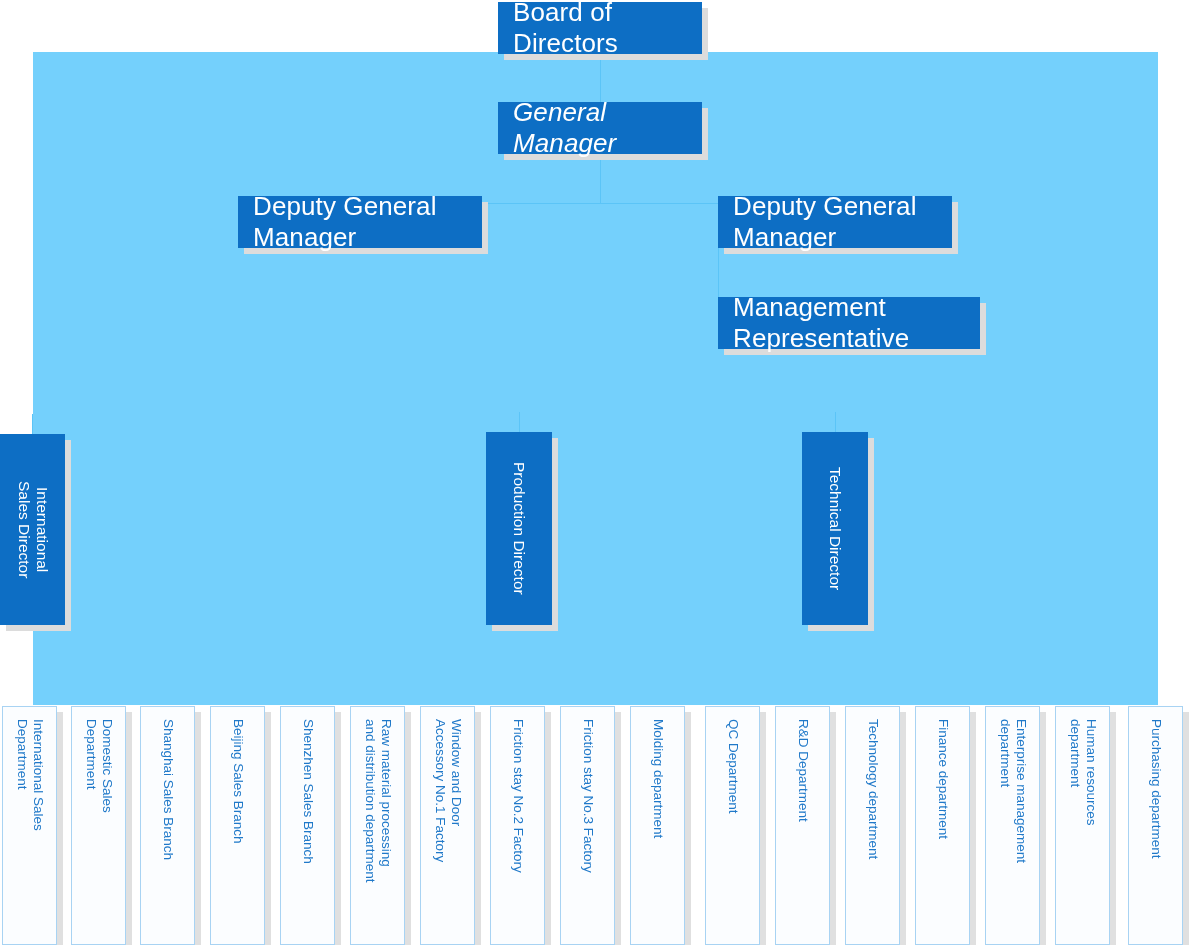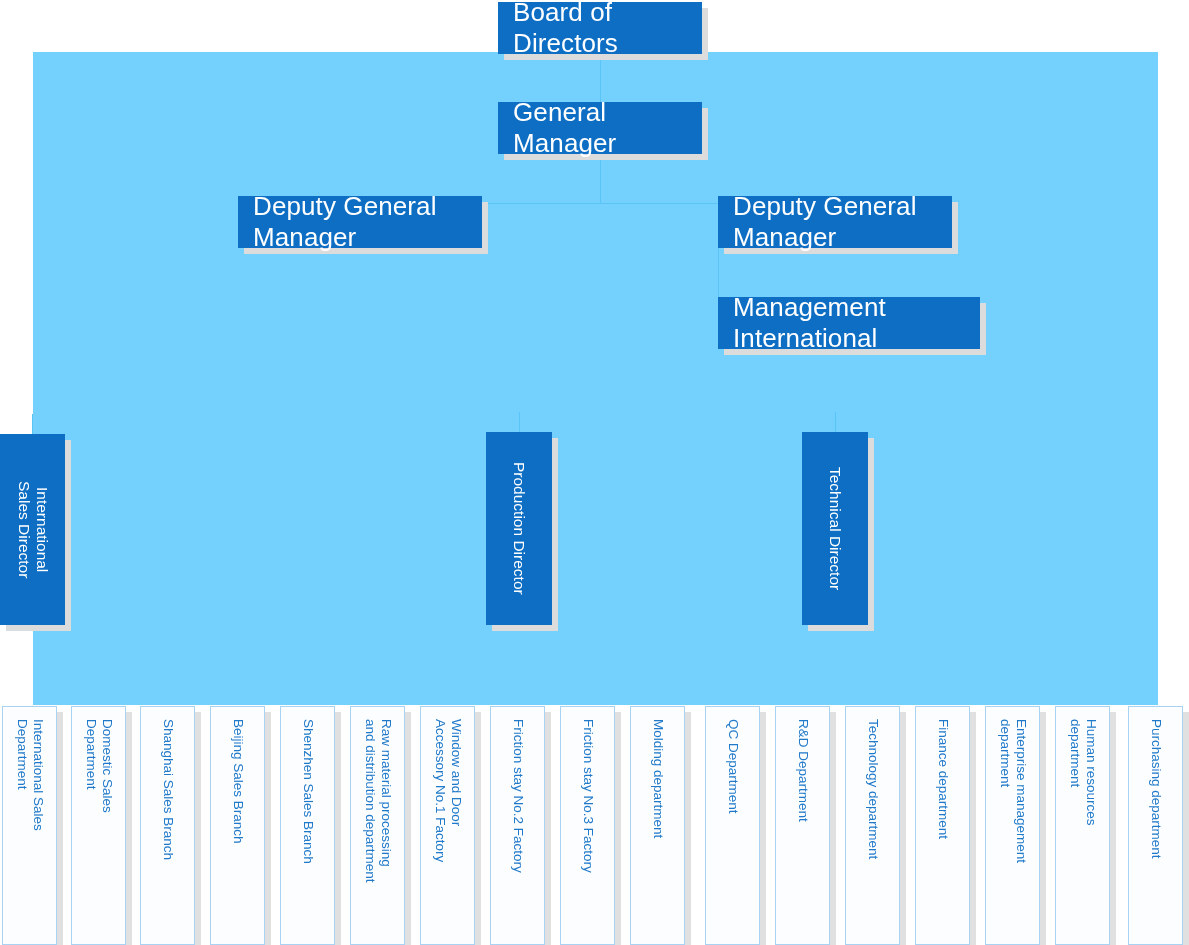--- a/index.html
+++ b/index.html
@@ -100,34 +100,34 @@
   <div class="conn v" style="left:840px; top:203px; height:16px;"></div>
   <div class="conn v" style="left:718px; top:248px; height:52px;"></div>
   <div class="conn v" style="left:519px; top:412px; height:22px;"></div>
   <div class="conn v" style="left:835px; top:412px; height:22px;"></div>
   <div class="conn v" style="left:32px;  top:414px; height:22px;"></div>
 
   <div class="box h-box" style="left:498px; top:2px; width:204px; height:52px;">
     <span>Board of Directors</span>
   </div>
 
-  <div class="box h-box" style="left:498px; top:102px; width:204px; height:52px;">
+  <div class="box h-box" style="left:498px; top:102px; width:204px; height:52px;font-style:italic;">
     <span>General Manager</span>
   </div>
 
   <div class="box h-box" style="left:238px; top:196px; width:244px; height:52px;">
     <span>Deputy General Manager</span>
   </div>
 
   <div class="box h-box" style="left:718px; top:196px; width:234px; height:52px;">
     <span>Deputy General Manager</span>
   </div>
 
   <div class="box h-box" style="left:718px; top:297px; width:262px; height:52px;">
-    <span>Management International</span>
+    <span>Management Representative</span>
   </div>
 
   <div class="box v-box" style="left:0px; top:434px; width:65px; height:191px;">
     <span class="v-label">International
 Sales Director</span>
   </div>
 
   <div class="box v-box" style="left:486px; top:432px; width:66px; height:193px;">
     <span class="v-label">Production Director</span>
   </div>

